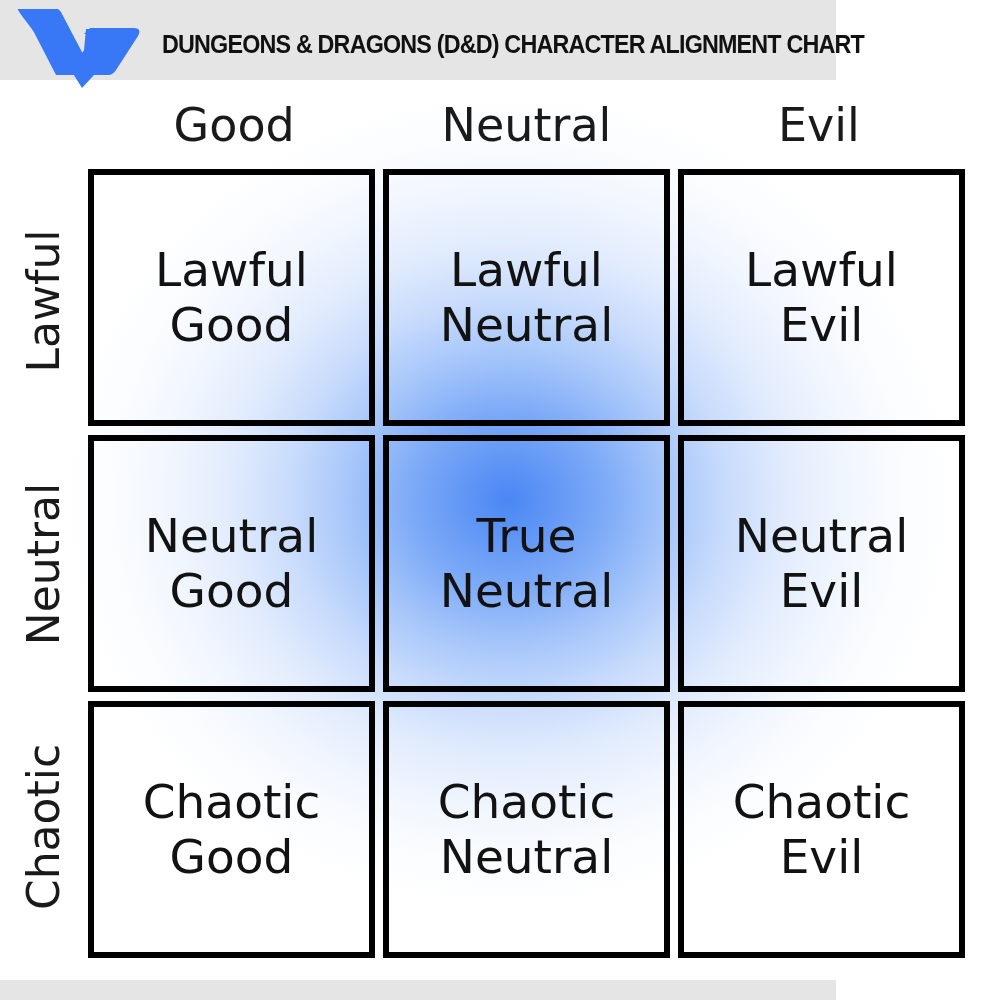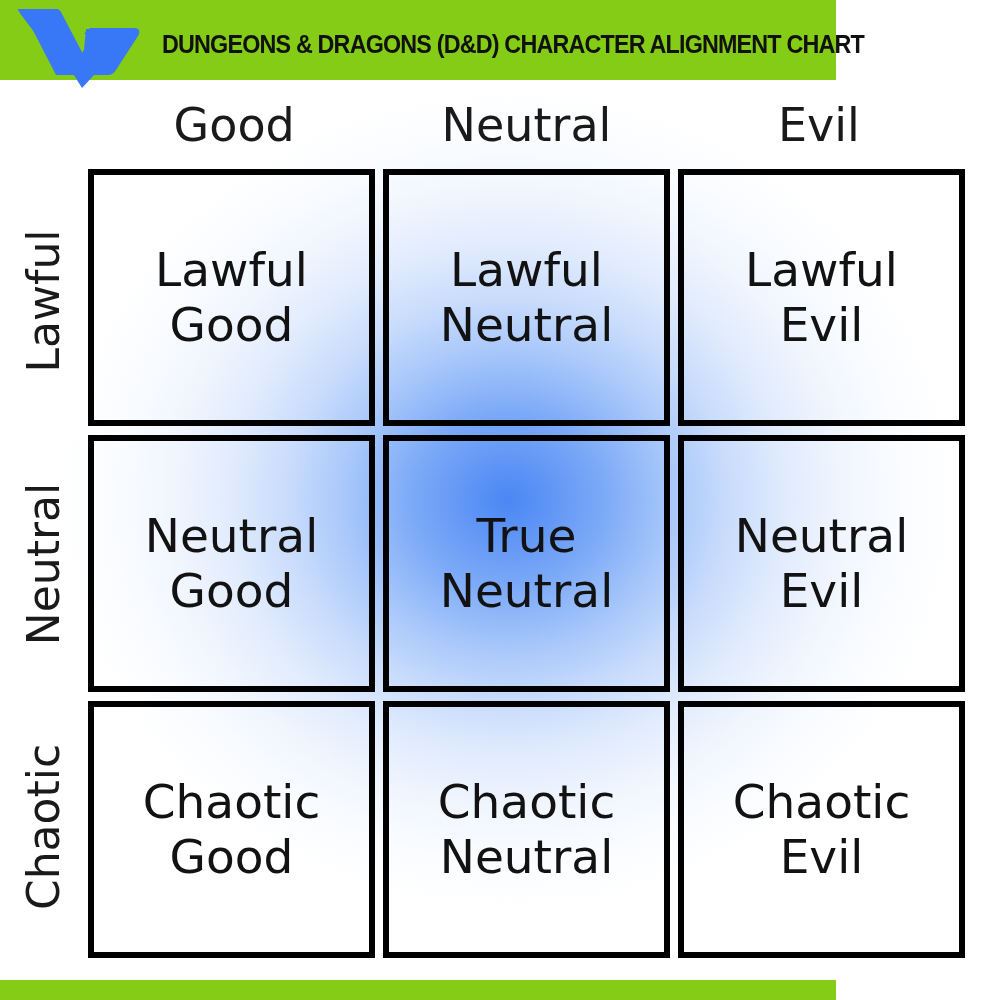--- a/index.html
+++ b/index.html
@@ -8,21 +8,21 @@
     width: 1000px;
     height: 1000px;
     background: #ffffff;
     overflow: hidden;
   }
 
   #root {
     position: relative;
     width: 836px;
     height: 1000px;
-    background: #84cc16;
+    background: #e5e5e5;
     font-family: "DejaVu Sans", sans-serif;
   }
 
   
   #header {
     position: absolute;
     left: 0;
     top: 0;
     width: 1000px;
     height: 92px;

